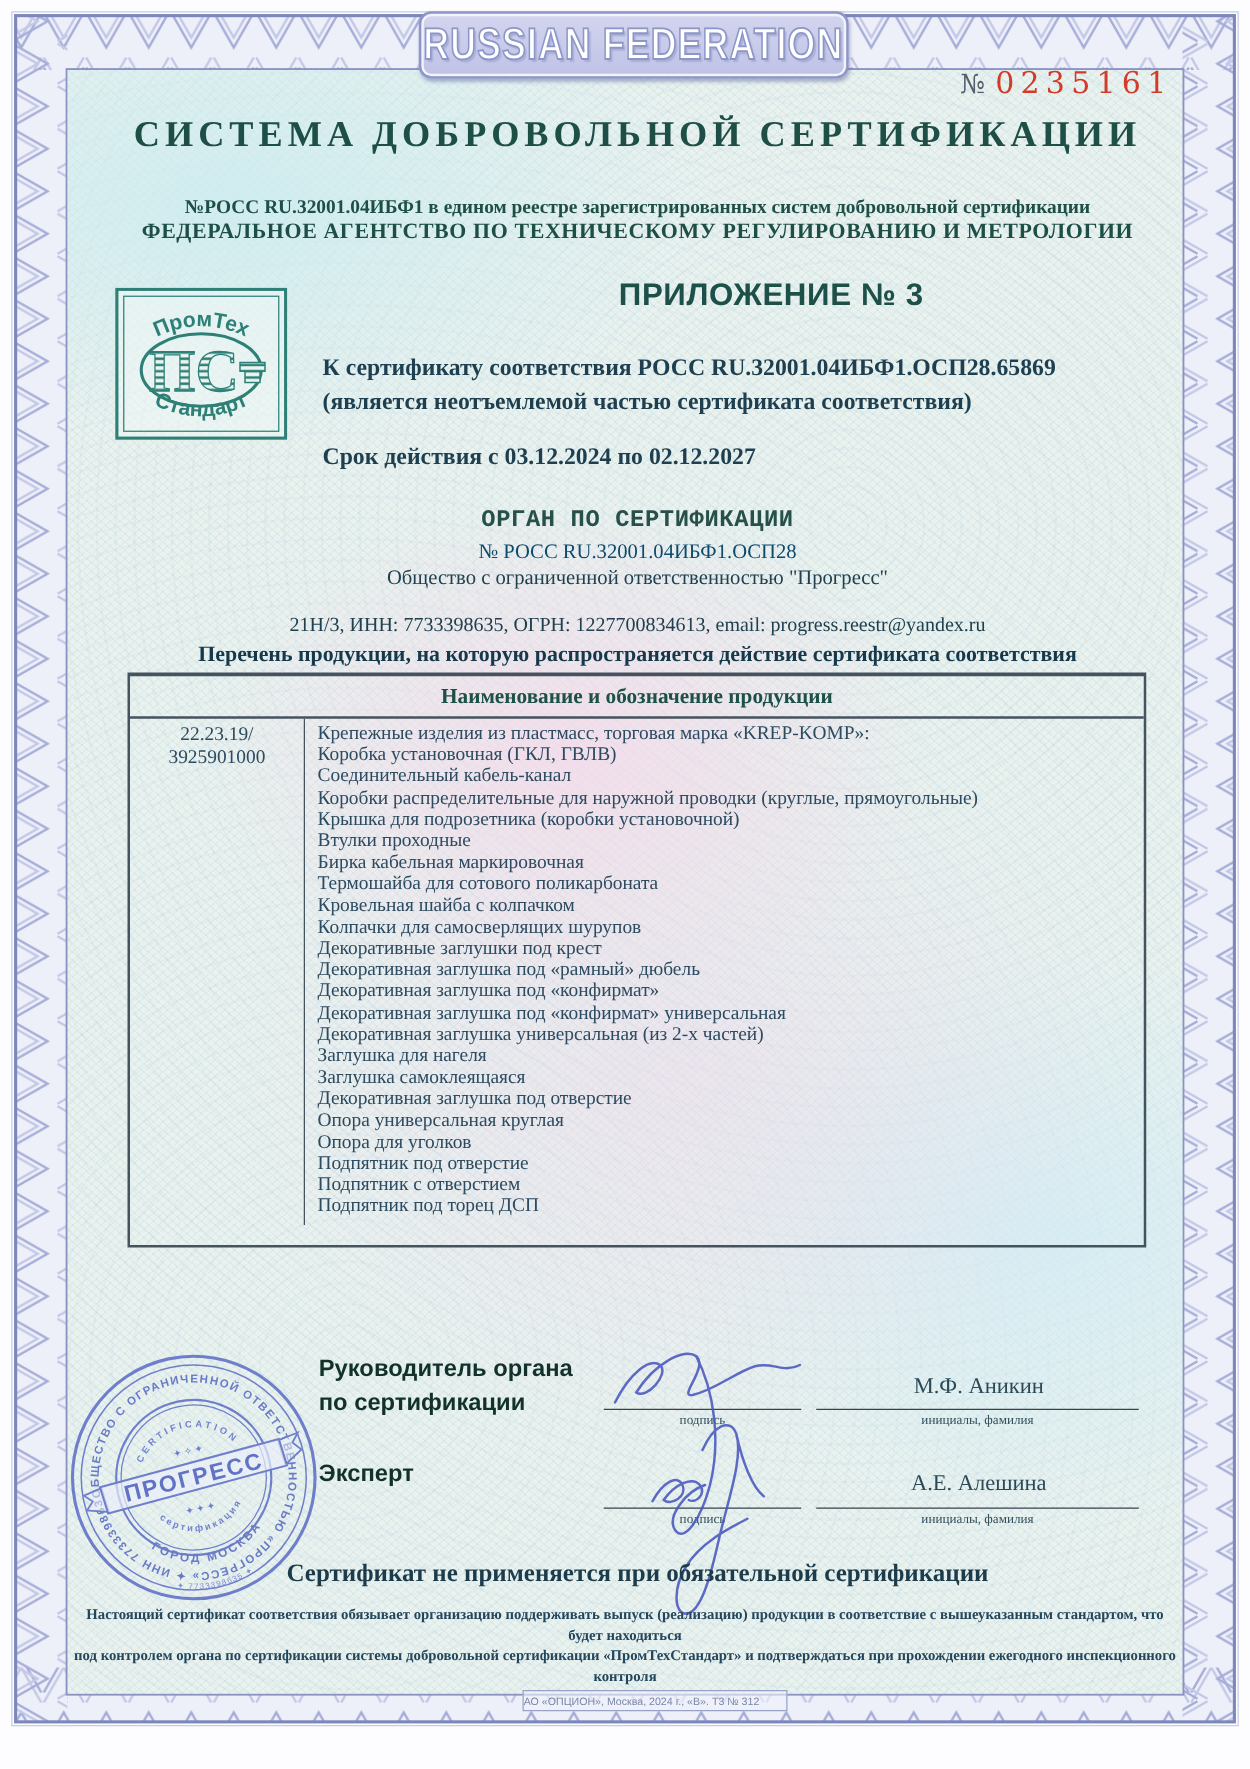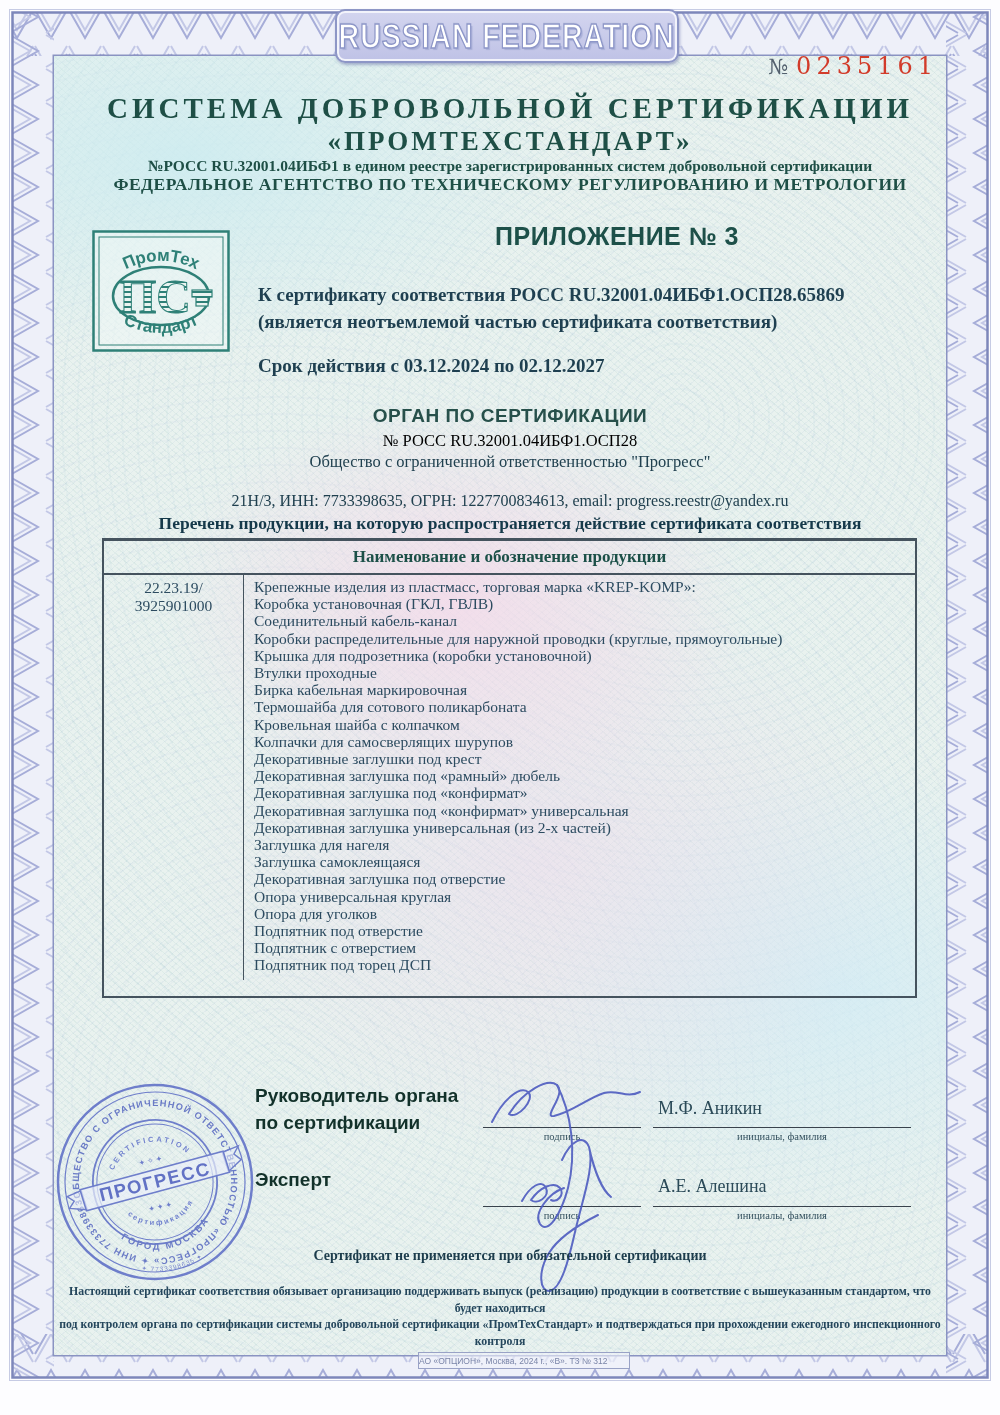--- a/index.html
+++ b/index.html
@@ -49,22 +49,22 @@
   .t-sys2{top:126px;font-size:27px;font-weight:bold;letter-spacing:3px;color:#1e4f46;}
   .t-reg{top:157px;font-size:15.5px;font-weight:bold;color:#1e4f46;}
   .t-agency{top:174px;font-size:17.5px;font-weight:bold;letter-spacing:.5px;color:#1e4f46;}
   .t-appendix{
     position:absolute;left:288px;top:222px;width:658px;text-align:center;
     font-family:"Liberation Sans",sans-serif;font-weight:bold;
     font-size:25px;color:#1d5049;letter-spacing:.5px;
   }
   .cert-block{position:absolute;left:258px;top:281px;width:680px;font-size:19px;font-weight:bold;color:#1e3f50;line-height:27px;}
   .validity{position:absolute;left:258px;top:355px;font-size:19px;font-weight:bold;color:#1e3f50;}
-  .org-title{top:405px;font-family:Liberation Sans, sans-serif;font-weight:bold;font-size:19px;color:#27504b;letter-spacing:.5px;}
-  .org-num{top:431px;font-size:16.5px;color:#000000;}
+  .org-title{top:405px;font-family:Liberation Mono, monospace;font-weight:bold;font-size:19px;color:#27504b;letter-spacing:.5px;}
+  .org-num{top:431px;font-size:16.5px;color:#0c4a6e;}
   .org-name{top:452px;font-size:16.5px;color:#20404f;}
   .org-addr1{top:472px;font-size:16px;color:#20404f;}
   .org-addr2{top:492px;font-size:16px;color:#20404f;}
   .products-heading{top:513px;font-size:17.5px;font-weight:bold;color:#15394a;}
   
   .ptable{
     position:absolute;left:102px;top:538px;width:815px;height:460px;
     border:2px solid #45535e;border-top-width:3px;box-sizing:border-box;
   }
   .ptable .hrow{display:flex;border-bottom:2px solid #45535e;}
@@ -73,23 +73,23 @@
   .ptable .hcell2{flex:1;text-align:center;padding:6px 2px;font-weight:bold;font-size:17px;color:#1c5048;}
   .ptable .brow{display:flex;height:405px;}
   .ptable .bcell1{width:140px;border-right:1.5px solid #45535e;box-sizing:border-box;
     text-align:center;padding-top:4px;font-size:15.5px;color:#2c4b60;line-height:18px;}
   .ptable .bcell2{flex:1;padding:3px 0 0 10px;}
   .prow{font-size:15.5px;color:#2c4b60;line-height:17.2px;white-space:nowrap;}
   
   .role{position:absolute;left:255px;font-family:"Liberation Sans",sans-serif;font-weight:bold;font-size:19px;color:#12312a;line-height:27px;}
   .sigline{position:absolute;height:0;border-top:1.5px solid #39424c;}
   .sigcap{position:absolute;text-align:center;font-size:10.5px;color:#33505e;}
-  .signame{position:absolute;text-align:left;font-size:18px;color:#2b4a58;}
-  
-  .foot-note{top:1248px;font-size:14px;font-weight:bold;color:#1c3c4c;}
+  .signame{position:absolute;text-align:center;font-size:18px;color:#2b4a58;}
+  
+  .foot-note{top:1248px;font-size:20px;font-weight:bold;color:#1c3c4c;}
   .fineprint{position:absolute;left:55px;top:1283px;width:890px;text-align:center;
     font-size:11.8px;font-weight:bold;color:#24465c;line-height:16.5px;}
   .printer-box{
     position:absolute;left:418px;top:1352px;width:210px;height:15px;
     border:1px solid #99a2c6;display:flex;align-items:center;justify-content:flex-start;
     background:rgba(240,241,250,.6);
   }
   .printer-box span{font-family:"Liberation Sans",sans-serif;font-size:8.5px;color:#7a85a8;white-space:nowrap;}
   .logo-wrap{position:absolute;left:92px;top:230px;}
   .stamp-wrap{position:absolute;left:52px;top:1076px;}
@@ -134,21 +134,20 @@
 
   <div class="banner">
     <span class="banner-text">RUSSIAN FEDERATION</span>
   </div>
 
   <div class="serial">
     <span class="pre">№</span><span class="num">0235161</span>
   </div>
 
   <div class="ctr t-sys1">СИСТЕМА ДОБРОВОЛЬНОЙ СЕРТИФИКАЦИИ</div>
-  <div class="ctr t-sys2">«ПРОМТЕХСТАНДАРТ»</div>
   <div class="ctr t-reg">№РОСС RU.32001.04ИБФ1 в едином реестре зарегистрированных систем добровольной сертификации</div>
   <div class="ctr t-agency">ФЕДЕРАЛЬНОЕ АГЕНТСТВО ПО ТЕХНИЧЕСКОМУ РЕГУЛИРОВАНИЮ И МЕТРОЛОГИИ</div>
 
   <div class="logo-wrap">
     <svg width="138" height="122" viewBox="0 0 138 122">
       <defs>
         <pattern id="hstripe" width="5" height="5" patternUnits="userSpaceOnUse">
           <rect width="5" height="5" fill="#eaf4f1"></rect>
           <line x1="0" y1="2" x2="5" y2="2" stroke="#2e8077" stroke-width="2"></line>
         </pattern>

